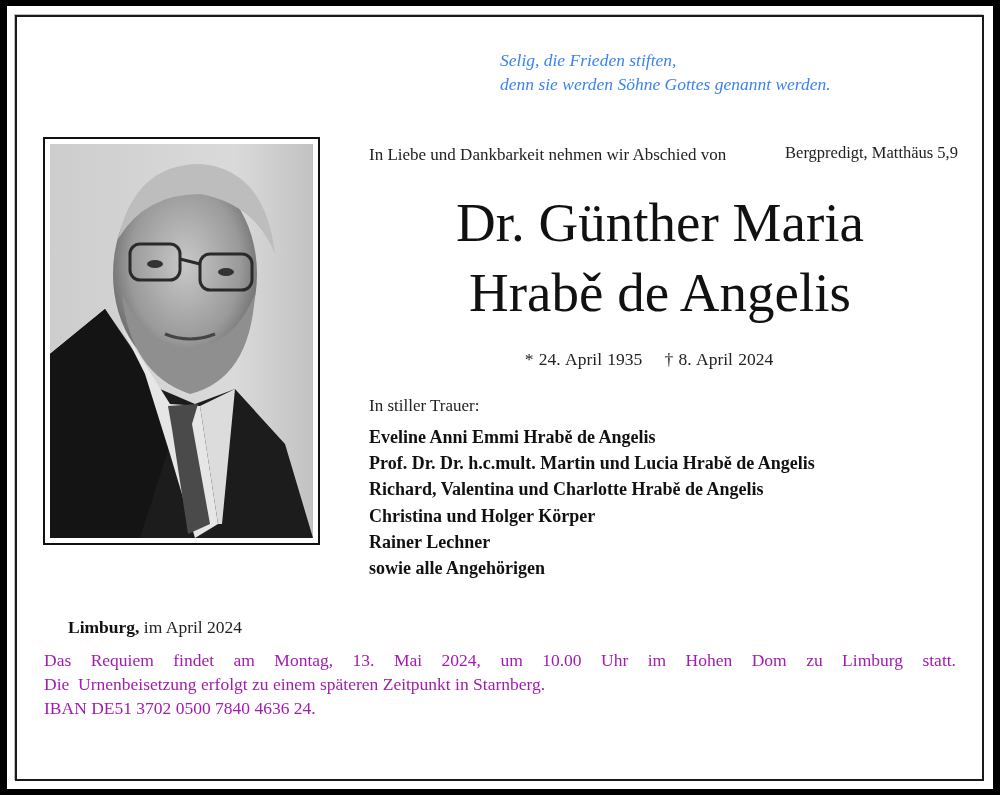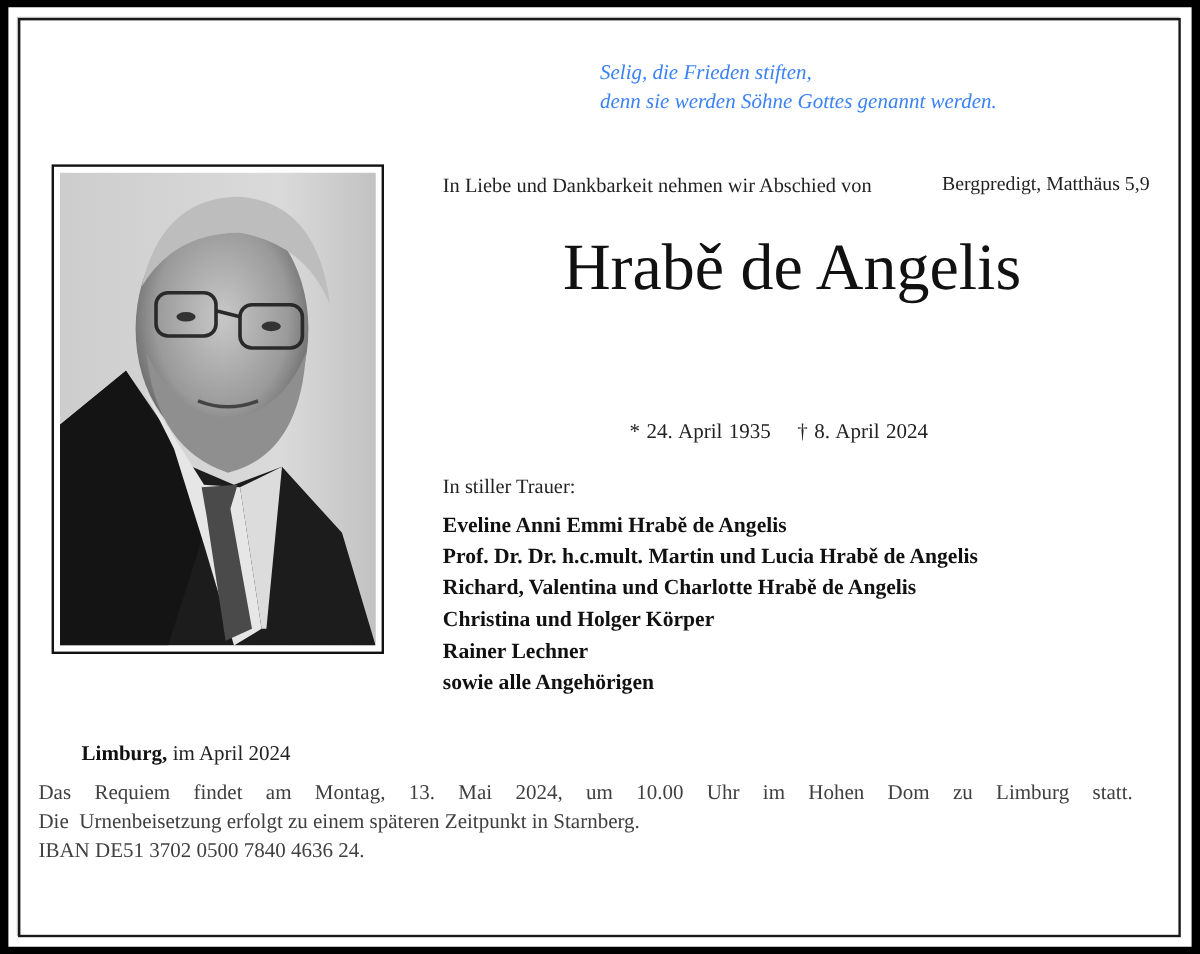--- a/index.html
+++ b/index.html
@@ -11,21 +11,21 @@
   .photo-frame { position:absolute; left:43px; top:137px; width:277px; height:408px; box-sizing:border-box; border:2px solid #111; background:#fff; }
   .photo { position:absolute; left:5px; top:5px; width:263px; height:394px; overflow:hidden; background:linear-gradient(90deg,#cfcfcf,#d9d9d9 60%,#bdbdbd); }
   .intro { position:absolute; left:369px; top:145px; font-size:17px; color:#222; }
   .name { position:absolute; left:380px; top:188px; width:560px; text-align:center; font-size:55px; line-height:70px; color:#111; }
   .dates { position:absolute; left:369px; top:349px; width:560px; text-align:center; font-size:17.5px; color:#222; word-spacing:1px; }
   .dates span + span { margin-left:22px; }
   .mourn-label { position:absolute; left:369px; top:396px; font-size:17px; color:#222; }
   .mourners { position:absolute; left:369px; top:424px; font-size:18px; font-weight:bold; line-height:26.2px; color:#111; margin:0; padding:0; list-style:none; }
   .place { position:absolute; left:44px; top:617px; font-size:17.5px; color:#222; }
   .place b { color:#111;margin-left:24px; }
-  .body-text { position:absolute; left:32px; top:648px; width:912px; font-size:17.5px; line-height:24px; color:#404040; }
+  .body-text { position:absolute; left:44px; top:648px; width:912px; font-size:17.5px; line-height:24px; color:#a21caf; }
   .body-text p { margin:0; text-align:justify; text-align-last:left; }
   .body-text p.full { text-align-last:justify; }
 </style>
 </head>
 <body>
 
 <div class="outer"></div>
 <div class="inner"></div>
 
 <div class="quote">
@@ -73,20 +73,21 @@
       <ellipse cx="176" cy="128" rx="8" ry="4" fill="#333"></ellipse>
 
       <path d="M115 190 Q140 200 165 190" stroke="#444" stroke-width="3" fill="none"></path>
     </svg>
   </div>
 </div>
 
 <div class="intro">In Liebe und Dankbarkeit nehmen wir Abschied von</div>
 
 <div class="name">
+  <div>Dr. Günther Maria</div>
   <div>Hrabě de Angelis</div>
 </div>
 
 <div class="dates">
   <span>* 24. April 1935</span><span>† 8. April 2024</span>
 </div>
 
 <div class="mourn-label">In stiller Trauer:</div>
 <ul class="mourners">
   <li>Eveline Anni Emmi Hrabě de Angelis</li>

